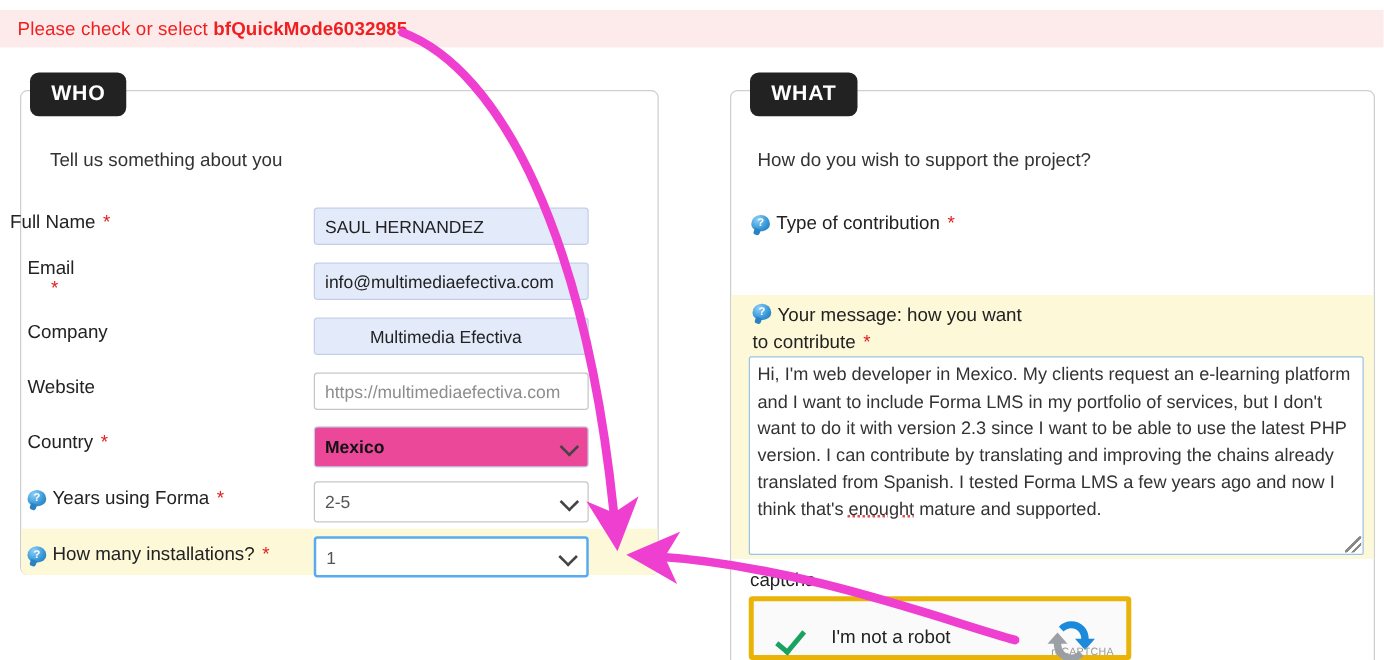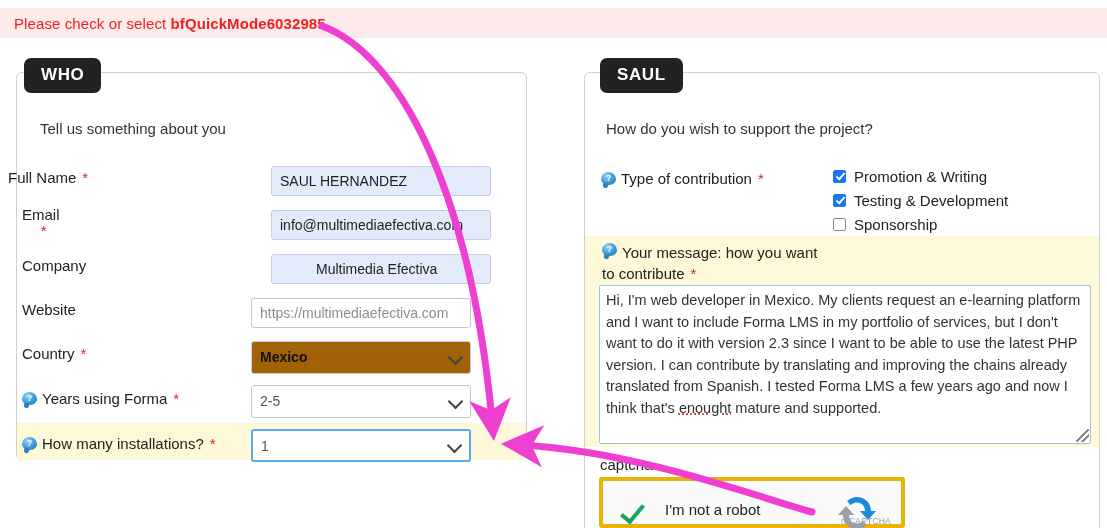--- a/index.html
+++ b/index.html
@@ -56,30 +56,30 @@
   }
 
   .fld{
     position:absolute;box-sizing:border-box;
     height:30px;width:220px;left:251px;
     border:1px solid #c6c6c6;border-radius:3px;
     background:#fff;font-size:14px;color:#222;
     padding:0 8px;line-height:28px;
     font-family:"Liberation Sans", sans-serif;
   }
-  .fld.auto{background:#e3ebfb;border-color:#c3cfe6;margin-left:20px;}
+  .fld.auto{background:#e3ebfb;border-color:#c3cfe6;}
   .fld.ph{color:#8d8d8d;}
   .sel{
     position:absolute;box-sizing:border-box;
     height:33px;width:220px;left:251px;
     border:1px solid #c6c6c6;border-radius:3px;
     background:#fff;font-size:14px;color:#555;
     padding:0 8px;line-height:31px;
   }
-  .sel.auto{background:#a16207;border-color:#c3cfe6;color:#111;font-weight:bold;}
+  .sel.auto{background:#ec4899;border-color:#c3cfe6;color:#111;font-weight:bold;}
   .sel.focus{border:2px solid #5aaaf0;border-radius:3px;}
   .caret{
     position:absolute;right:9px;top:50%;margin-top:-3px;
     width:9px;height:9px;
     border-right:2px solid #444;border-bottom:2px solid #444;
     transform:translateY(-3px) rotate(45deg);
   }
 
   
   .help{
@@ -240,46 +240,32 @@
       </span>
     <span class="lbl">How many installations?</span>
     <span class="req">*</span>
   </div>
   <div class="sel focus" style="top:429px;">
     <span>1</span>
     <span class="caret"></span>
   </div>
 
   <div class="panel" id="panel-what"></div>
-  <div class="panel-tab" style="left:600px;top:58px;">SAUL</div>
+  <div class="panel-tab" style="left:600px;top:58px;">WHAT</div>
   <div class="intro" id="what-intro">How do you wish to support the project?</div>
 
   <div class="row" style="left:601px;top:163px;">
     <span class="help">
         <i></i>
         <span>?</span>
       </span>
     <span class="lbl">Type of contribution</span>
     <span class="req">*</span>
   </div>
 
-  <div class="cb-list">
-    <div class="cb-item">
-      <span class="cbox on"></span>
-      <span class="cb-label">Promotion &amp; Writing</span>
-    </div>
-    <div class="cb-item">
-      <span class="cbox on"></span>
-      <span class="cb-label">Testing &amp; Development</span>
-    </div>
-    <div class="cb-item">
-      <span class="cbox"></span>
-      <span class="cb-label">Sponsorship</span>
-    </div>
-  </div>
 
   <div class="msg-hl"></div>
   <div class="msg-lbl">
     <div class="l1">
       <span class="help">
           <i></i>
           <span>?</span>
         </span>
       <span>Your message: how you want</span>
     </div>

